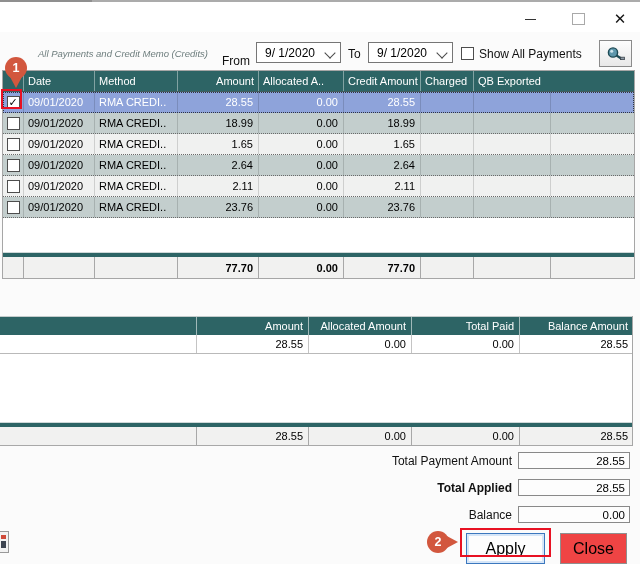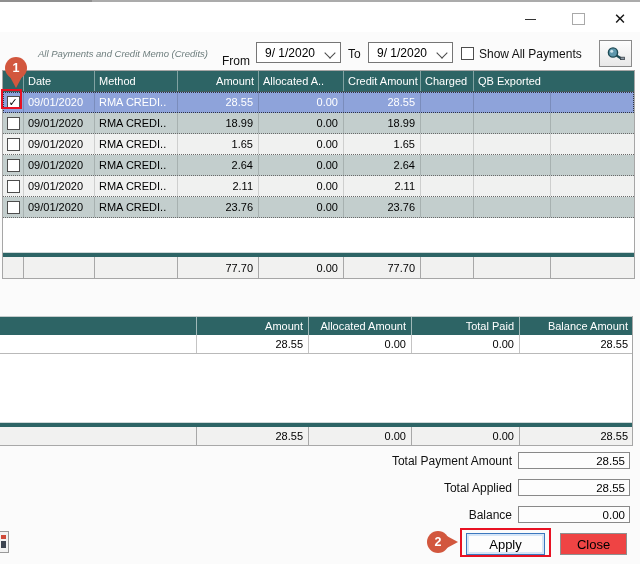--- a/index.html
+++ b/index.html
@@ -48,21 +48,21 @@
   .prow.odd{background:#c3cecd;}
   .prow.even{background:#f0f1f0;}
   .prow.selected{background:var(--selected_row,#8ea3da);color:#fff;outline:1px dotted #2e3340;outline-offset:-1px;}
   .prow .cbcell{justify-content:center;padding:0;}
   .rowchk{width:13px;height:13px;border:1px solid #4d4d4d;background:#fff;box-sizing:border-box;
     font-size:11px;line-height:11px;text-align:center;color:#000;}
   .filler1{height:34px;background:#fff;}
   .tealbar{height:4px;background:var(--header_teal,#2d6465);border-top:1px solid #cfd8d8;}
   .totals1{display:grid;grid-template-columns:var(--t1cols);height:21px;background:#f1f1f0;font-size:11px;}
   .totals1 .cell{display:flex;align-items:center;justify-content:flex-end;padding:4px 5px;border-right:1px solid #a8a8a8;
-    box-sizing:border-box;overflow:hidden;}
+    box-sizing:border-box;overflow:hidden;font-weight:bold;}
   .totals1 .cell:last-child{border-right:none;}
 
   
   .table2{position:absolute;left:0;top:316px;width:633px;border-right:1px solid #a6a6a6;box-sizing:border-box;background:#fff;}
   .thead2{display:grid;grid-template-columns:var(--t2cols);height:18px;background:var(--header_teal,#2d6465);border-top:1px solid #c4cccc;}
   .thead2 .th{color:#fff;font-size:11px;display:flex;align-items:center;justify-content:flex-end;
     padding:0 5px;border-right:1px solid rgba(255,255,255,.55);box-sizing:border-box;overflow:hidden;white-space:nowrap;}
   .thead2 .th:last-child{border-right:none;}
   .irow{display:grid;grid-template-columns:var(--t2cols);height:18px;background:#fff;font-size:11px;border-bottom:1px solid #b9b9b9;}
   .irow .cell{display:flex;align-items:center;justify-content:flex-end;padding:0 5px;border-right:1px solid #c4c4c4;
@@ -73,21 +73,21 @@
   .totals2 .cell{display:flex;align-items:center;justify-content:flex-end;padding:0 5px;border-right:1px solid #a8a8a8;
     box-sizing:border-box;overflow:hidden;}
   .totals2 .cell:last-child{border-right:none;}
 
   
   .sumlbl{position:absolute;font-size:12px;color:#111;text-align:right;width:200px;}
   .sumbox{position:absolute;left:518px;width:112px;height:17px;border:1px solid #898989;background:#fdfdfd;
     font-size:11.5px;display:flex;align-items:center;justify-content:flex-end;padding-right:4px;box-sizing:border-box;}
 
   
-  .btn{position:absolute;height:22px;font-size:13px;display:flex;align-items:center;justify-content:center;
+  .btn{position:absolute;height:31px;font-size:16px;display:flex;align-items:center;justify-content:center;
     box-sizing:border-box;color:#000;}
   .btn-apply{left:466px;top:533px;width:79px;background:#fdfdfd;border:1px solid #3c78be;box-shadow:inset 0 0 0 2px #d6e6f8;}
   .btn-close2{left:560px;top:533px;width:67px;background:#ef4444;border:1px solid #8f8f8f;}
 
   
   .hl-rect{position:absolute;border:2px solid var(--highlight_red,#e81123);box-sizing:border-box;}
   .hl-chk{left:1px;top:89px;width:21px;height:20px;}
   .hl-apply{left:460px;top:528px;width:91px;height:29px;}
   .badge{position:absolute;width:22px;height:22px;border-radius:50%;background:var(--badge,#d2573e);
     color:#fff;font-size:12.5px;font-weight:bold;display:flex;align-items:center;justify-content:center;z-index:9;}
@@ -271,21 +271,21 @@
       <div class="cell"></div>
       <div class="cell">28.55</div>
       <div class="cell">0.00</div>
       <div class="cell">0.00</div>
       <div class="cell">28.55</div>
     </div>
   </div>
 
   <div class="sumlbl" style="left:312px;top:454px;">Total Payment Amount</div>
   <div class="sumbox" style="top:452px;">28.55</div>
-  <div class="sumlbl" style="left:312px;top:481px;">Total Applied</div>
+  <div class="sumlbl" style="left:312px;top:481px;font-weight:bold;">Total Applied</div>
   <div class="sumbox" style="top:479px;">28.55</div>
   <div class="sumlbl" style="left:312px;top:508px;">Balance</div>
   <div class="sumbox" style="top:506px;">0.00</div>
 
   <div class="btn btn-apply">Apply</div>
   <div class="btn btn-close2">Close</div>
 
   <div class="hl-rect hl-chk"></div>
   <div class="hl-rect hl-apply"></div>
   <div class="tail-down"></div>

